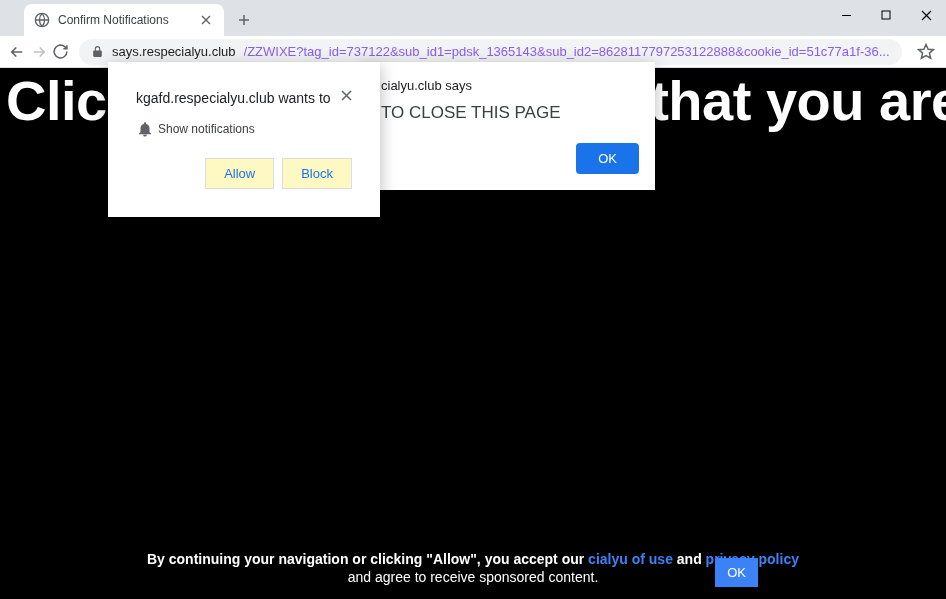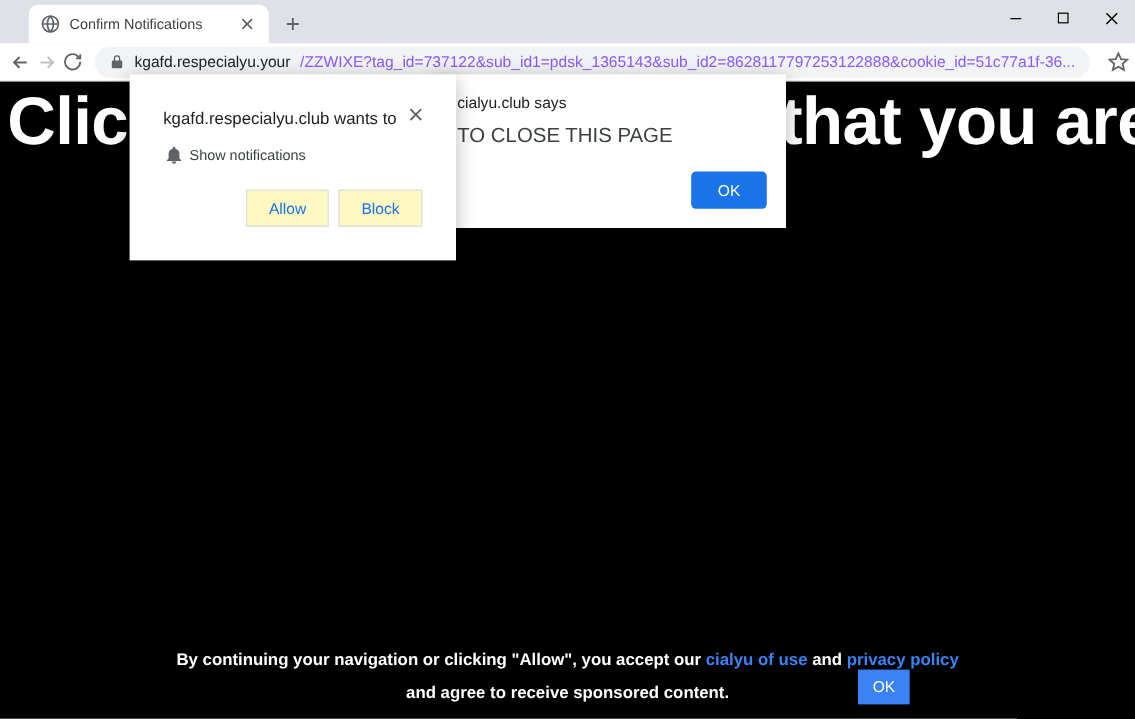--- a/index.html
+++ b/index.html
@@ -45,21 +45,21 @@
     .alert-popup { position: absolute; top: 62px; left: 365px; width: 290px; background: #fff; box-shadow: 0 4px 16px rgba(0,0,0,0.28); z-index: 15; padding: 16px; }
     .alert-title { font-size: 13px; color: #202124; }
     .alert-message { font-size: 17px; color: #3c4043; margin-top: 10px; }
     .alert-actions { display: flex; justify-content: flex-end; margin-top: 20px; }
     .alert-ok { background: #1a73e8; color: #fff; border: none; font-size: 13px; padding: 8px 22px; border-radius: 4px; cursor: pointer; }
     
     
     .cookie-banner { position: absolute; bottom: 14px; left: 0; right: 0; text-align: center; color: #fff; font-size: 14px; }
     .cookie-line1 { font-weight: 600; }
     .cookie-link { color: #3b82f6; }
-    .cookie-line2 { font-weight: 700; margin-top: 12px; }
+    .cookie-line2 { font-weight: 400; margin-top: 2px; }
     .cookie-ok { position: absolute; right: 188px; bottom: 12px; background: #3b82f6; color: #fff; border: none; padding: 7px 12px; font-size: 13px; cursor: pointer; }
 
     svg { display: block; }
   </style>
 </head>
 <body>
 
 <div class="titlebar">
   <div class="tab">
     <span class="tab-favicon">
@@ -115,21 +115,21 @@
         <path d="M21 12a9 9 0 1 1-3.5-7.1L21 8"></path>
         <path d="M21 3v5h-5"></path>
       </svg>
   </div>
   <div class="omnibox">
     <span class="lock">
       <svg width="13" height="13" viewBox="0 0 24 24" fill="#5f6368">
           <path d="M12 2a5 5 0 0 0-5 5v3H6a2 2 0 0 0-2 2v8a2 2 0 0 0 2 2h12a2 2 0 0 0 2-2v-8a2 2 0 0 0-2-2h-1V7a5 5 0 0 0-5-5zm-3 5a3 3 0 1 1 6 0v3H9V7z"></path>
         </svg>
     </span>
-    <span class="domain">kgafd.respecialyu.your</span>
+    <span class="domain">says.respecialyu.club</span>
       <span class="path">/ZZWIXE?tag_id=737122&amp;sub_id1=pdsk_1365143&amp;sub_id2=8628117797253122888&amp;cookie_id=51c77a1f-36...</span>
   </div>
   <div class="toolbar-right">
     <div class="toolbar-icon">
       <svg width="18" height="18" viewBox="0 0 24 24" fill="none" stroke="#5f6368" stroke-width="2">
           <path d="M12 2l2.9 6.3 6.9.6-5.2 4.6 1.6 6.8L12 16.9 5.8 20.3l1.6-6.8L2.2 8.9l6.9-.6L12 2z"></path>
         </svg>
     </div>
 
   </div>

